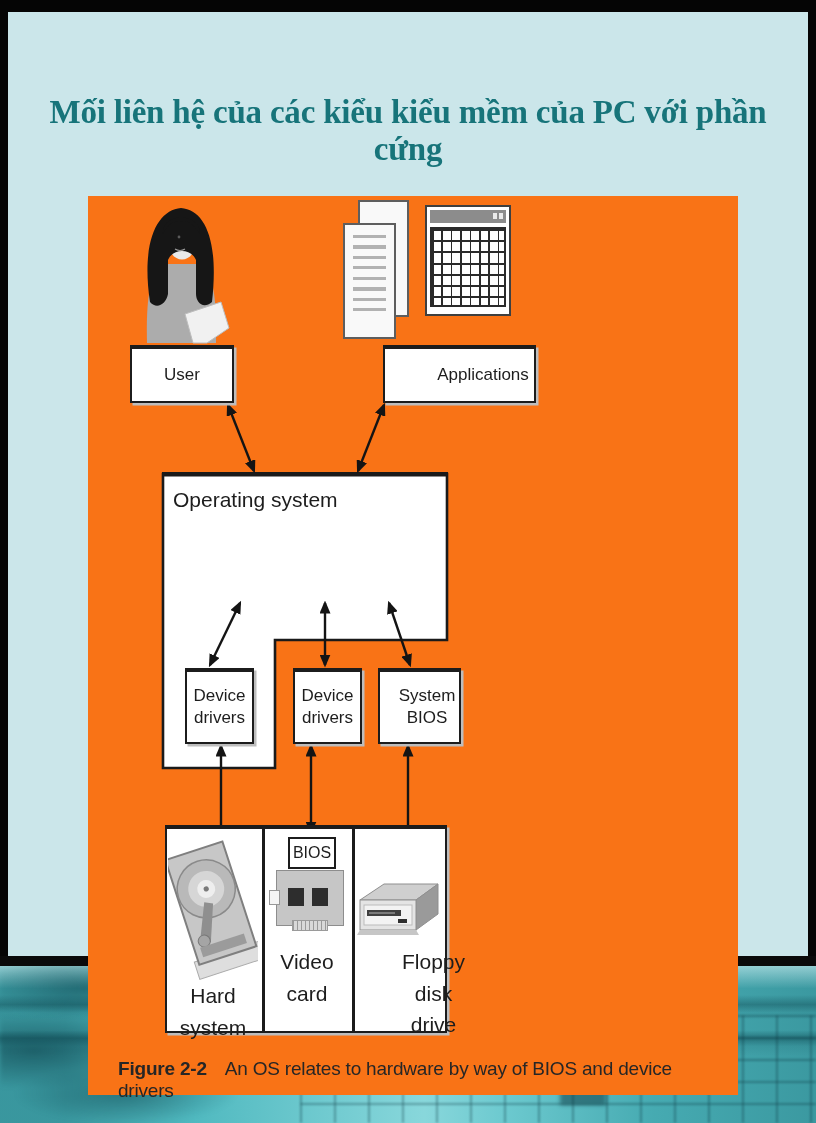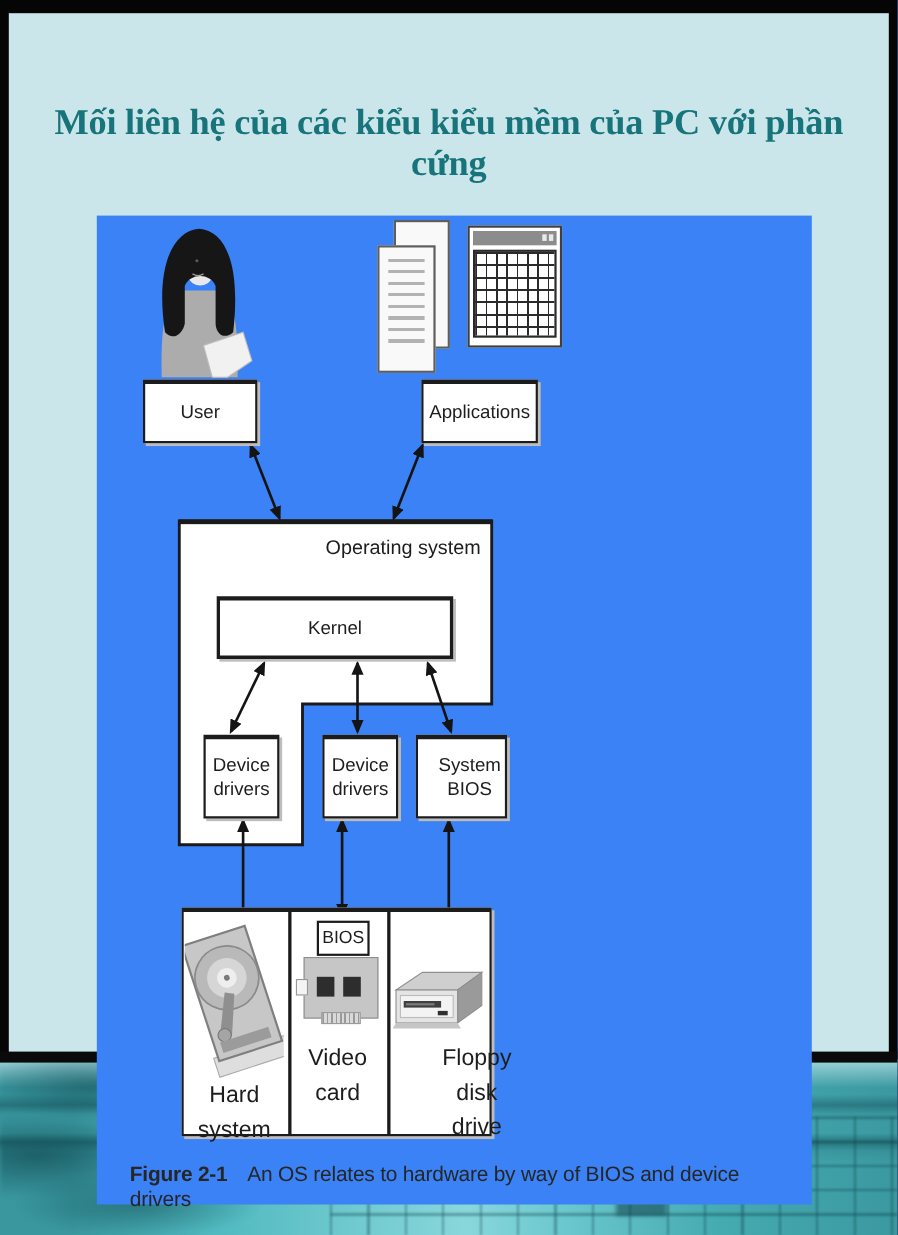--- a/index.html
+++ b/index.html
@@ -42,35 +42,35 @@
   .texture .chip-blob{position:absolute;background:rgba(8,50,60,.5);filter:blur(2px);}
   
   .slide-title{
     position:absolute;left:12px;right:12px;top:94px;z-index:4;
     text-align:center;font-family:"Liberation Serif",serif;font-weight:bold;
     font-size:33px;letter-spacing:-0.2px;color:#17747a;margin:0;
   }
   
   .panel{
     position:absolute;left:88px;top:196px;width:650px;height:899px;
-    background:#3b82f6;z-index:5;
+    background:#f97316;z-index:5;
   }
   .panel svg.lines{position:absolute;left:0;top:0;z-index:2;pointer-events:none;}
   .box{
     position:absolute;background:#fff;border:2.4px solid #1c1c1c;border-top-width:4px;
     box-shadow:2.5px 2.5px 0 #bdbdbd;
     display:flex;align-items:center;justify-content:center;text-align:center;
     font-size:17px;color:#1d1d1d;white-space:pre-line;line-height:1.3;z-index:3;
   }
   .plain-label{
     position:absolute;text-align:center;color:#1d1d1d;font-size:21px;
     white-space:pre-line;line-height:1.5;z-index:4;
   }
-  .os-title{position:absolute;left:85px;top:292px;width:264px;text-align:right;
-    font-size:18px;color:#1d1d1d;z-index:3;}
+  .os-title{position:absolute;left:85px;top:292px;width:264px;text-align:left;
+    font-size:21px;color:#1d1d1d;z-index:3;}
   .hw-box{
     position:absolute;left:77px;top:629px;width:278px;height:202px;
     background:#fff;border:2.4px solid #1c1c1c;border-top-width:4px;
     box-shadow:2.5px 2.5px 0 #bdbdbd;z-index:2;
   }
   .hw-divider{position:absolute;top:0;bottom:0;width:2.5px;background:#1b1b1b;}
   .bios-chip{
     position:absolute;left:200px;top:641px;width:44px;height:28px;
     background:#fff;border:2.4px solid #1c1c1c;
     display:flex;align-items:center;justify-content:center;
@@ -173,29 +173,26 @@
     <div class="bar">
       <span class="dot" style="right:9px;"></span>
       <span class="dot" style="right:3px;"></span>
     </div>
     <div class="grid"></div>
   </div>
 
   <div class="box" style="left:42px;top:149px;width:100px;height:52px;">
     <span>User</span>
   </div>
-  <div class="box" style="left:295px;top:149px;width:102px;height:52px;">
+  <div class="box" style="left:295px;top:149px;width:102px;height:52px;padding-left:47px;">
     <span>Applications</span>
   </div>
 
   <div class="os-title">Operating system</div>
 
-  <div class="box" style="left:109px;top:346px;width:209px;height:50px;border-width:3px;border-top-width:4px;">
-    <span>Kernel</span>
-  </div>
 
   <div class="box" style="left:97px;top:472px;width:65px;height:70px;">
     <span>Device
 drivers</span>
   </div>
   <div class="box" style="left:205px;top:472px;width:65px;height:70px;">
     <span>Device
 drivers</span>
   </div>
   <div class="box" style="left:290px;top:472px;width:64px;height:70px;padding-left:15px;">
@@ -245,16 +242,16 @@
     <polygon points="6,50 62,50 65,55 3,55" fill="#c6c6c6"></polygon>
   </svg>
 
   <div class="plain-label" style="left:79px;top:784px;width:92px;">Hard system</div>
   <div class="plain-label" style="left:176px;top:750px;width:86px;">Video
 card</div>
   <div class="plain-label" style="left:266px;top:750px;width:87px;margin-left:36px;">Floppy disk
 drive</div>
 
   <div class="caption">
-    <b>Figure 2-1</b><span>An OS relates to hardware by way of BIOS and device drivers</span>
+    <b>Figure 2-2</b><span>An OS relates to hardware by way of BIOS and device drivers</span>
   </div>
 
 </div>
 
 </body></html>

